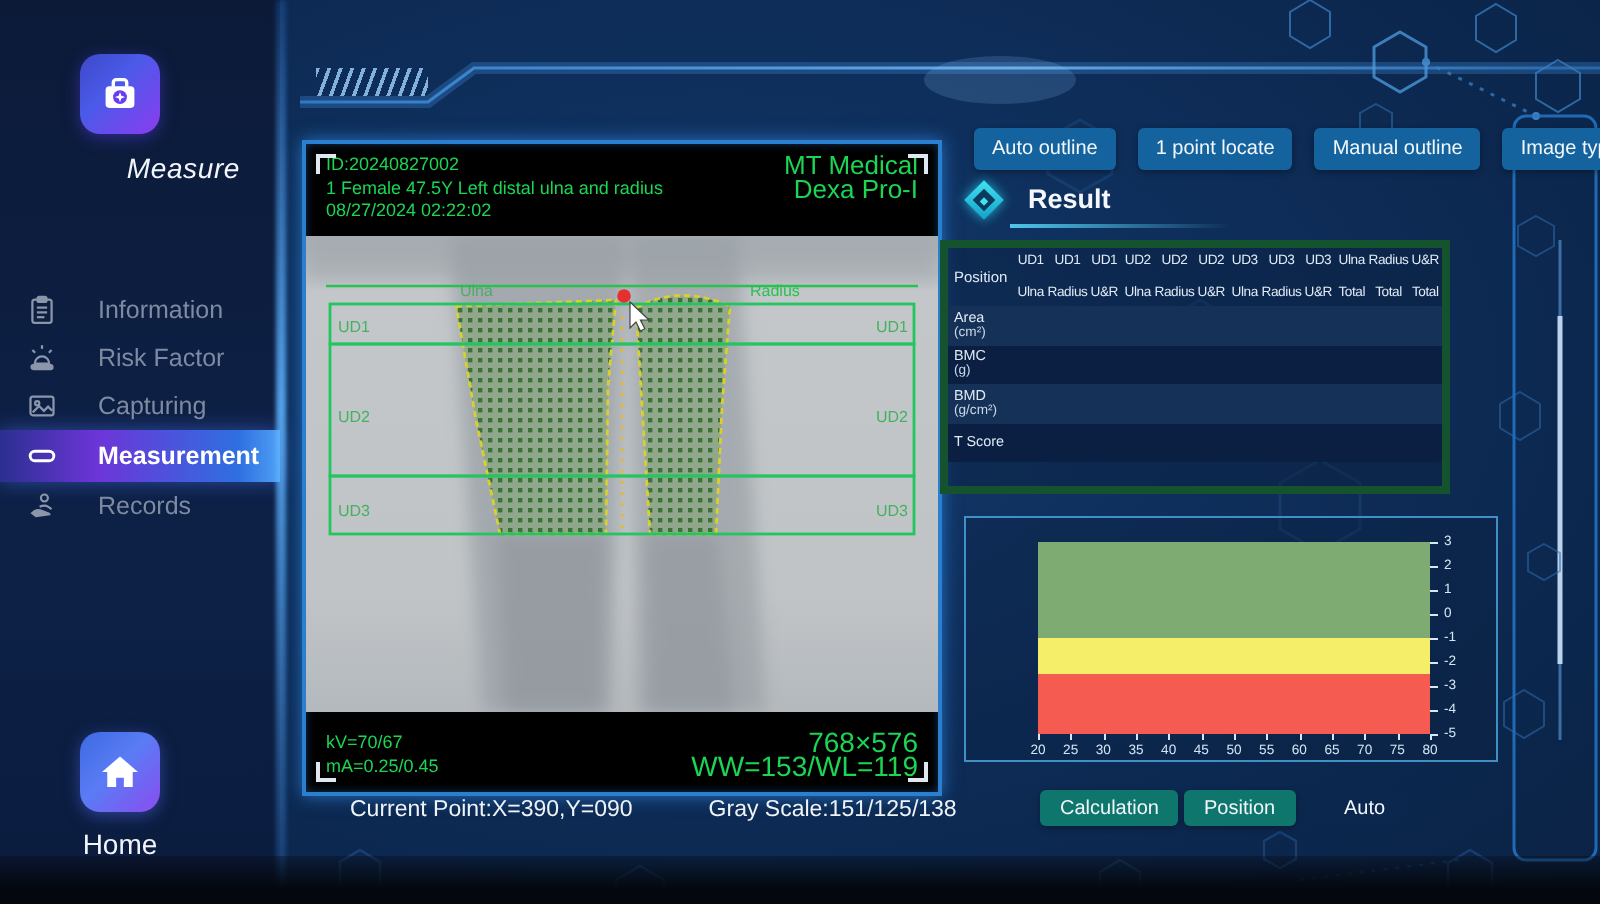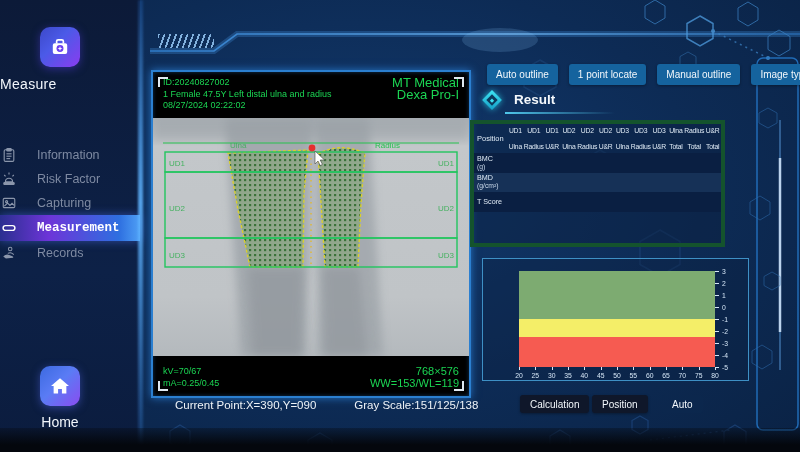--- a/index.html
+++ b/index.html
@@ -13,33 +13,33 @@
   #bg-decor { position:absolute; inset:0; z-index:0; pointer-events:none; }
   .bottom-strip { position:absolute; left:0; right:0; bottom:0; height:24px; z-index:40;
     background:linear-gradient(180deg, rgba(6,10,18,0.35), #04070d 70%); pointer-events:none; }
 
   
   .sidebar { position:absolute; left:0; top:0; width:140px; height:452px; z-index:10;
     background:linear-gradient(180deg,#0c1a38 0%, #0d2147 60%, #0b1c3e 100%); }
   .edge-glow { position:absolute; left:138px; top:0; width:5px; height:452px; z-index:11;
     background:linear-gradient(180deg, rgba(45,120,220,0.25), rgba(96,180,255,0.85) 45%, rgba(45,120,220,0.2));
     filter:blur(1px); }
-  .app-logo-wrap { position:absolute; left:0; top:27px; width:120px; text-align:left; }
+  .app-logo-wrap { position:absolute; left:0; top:27px; width:120px; text-align:right;font-style:italic; }
   .app-logo { width:40px; height:40px; margin:0 auto; border-radius:10px;
     background:linear-gradient(135deg,#3c49c9 0%, #4b5ae8 40%, #8a3cf0 100%);
     box-shadow:0 2px 8px rgba(80,60,220,0.5); display:flex; align-items:center; justify-content:center; }
   .app-name { margin-top:9px; font-size:14px; color:#f2f6fb; letter-spacing:0.3px; }
   .nav { position:absolute; left:0; top:141px; width:140px; }
-  .nav-item { display:flex; align-items:center; height:24px; margin:0 0 0 0; padding-left:0; cursor:pointer; }
+  .nav-item { display:flex; align-items:center; height:24px; margin:0 0 0 0; padding-left:12px; cursor:pointer; }
   .nav-item + .nav-item { margin-top:0; }
   .nav-item .nav-icon { width:17px; height:17px; display:inline-flex; align-items:center; justify-content:center; }
   .nav-item .nav-label { margin-left:20px; font-size:12.5px; color:#7e8aa2; }
   .nav-item.active { background:linear-gradient(90deg,#2b2f90 0%, #6d35d8 35%, #2e6fe0 85%, #4fa0f5 100%);
     height:26px; box-shadow:0 0 10px rgba(80,120,255,0.5); }
-  .nav-item.active .nav-label { color:#ffffff; font-weight:bold;font-family:Liberation Mono, monospace; }
+  .nav-item.active .nav-label { color:#ffffff; font-weight:bold; }
   .nav-item:nth-child(1){ margin-top:2px; }
   .home-wrap { position:absolute; left:0; top:366px; width:120px; text-align:center; }
   .home-logo { width:40px; height:40px; margin:0 auto; border-radius:10px;
     background:linear-gradient(135deg,#3c6ae0 0%, #5a7cf5 45%, #8a4cf0 100%);
     box-shadow:0 2px 8px rgba(80,100,230,0.5); display:flex; align-items:center; justify-content:center; }
   .home-name { margin-top:8px; font-size:14px; color:#f2f6fb; }
 
   
   .hatch { position:absolute; left:158px; top:34px; width:56px; height:14px; z-index:5;
     background:repeating-linear-gradient(110deg, rgba(150,200,245,0.85) 0 1.8px, transparent 1.8px 5.4px); }
@@ -48,21 +48,21 @@
   .img-panel { position:absolute; left:151px; top:70px; width:320px; height:328px; z-index:10;
     background:#000; border:2px solid #2b7fd0; box-shadow:0 0 8px rgba(45,135,225,0.75), inset 0 0 4px rgba(45,135,225,0.4); }
   .corner { position:absolute; width:10px; height:10px; z-index:6; }
   .corner.tl { left:5px; top:5px; border-left:2px solid #dfe8f0; border-top:2px solid #dfe8f0; }
   .corner.tr { right:5px; top:5px; border-right:2px solid #dfe8f0; border-top:2px solid #dfe8f0; }
   .corner.bl { left:5px; bottom:5px; border-left:2px solid #dfe8f0; border-bottom:2px solid #dfe8f0; }
   .corner.br { right:5px; bottom:5px; border-right:2px solid #dfe8f0; border-bottom:2px solid #dfe8f0; }
   .img-info-left { position:absolute; left:10px; top:5px; font-size:9px; line-height:11.5px; color:#1bd553; }
   .img-info-right { position:absolute; right:10px; top:5px; font-size:13px; line-height:11.5px; color:#1bd553; text-align:right; }
   .img-info-bl { position:absolute; left:10px; bottom:7px; font-size:9px; line-height:11.5px; color:#1bd553; }
-  .img-info-br { position:absolute; right:10px; bottom:7px; font-size:11px; line-height:11.5px; color:#1bd553; text-align:right; }
+  .img-info-br { position:absolute; right:10px; bottom:7px; font-size:14px; line-height:11.5px; color:#1bd553; text-align:right; }
   .xray { position:absolute; left:0px; top:46px; width:316px; height:238px; }
 
   .status-bar { position:absolute; left:175px; top:399px; z-index:10; font-size:11.5px; color:#eef3f8; }
   .status-bar span { margin-right:38px; }
 
   
   .toolbar { position:absolute; left:487px; top:64px; z-index:10; display:flex; }
   .tbtn { background:#15639e; color:#f2f7fb; font-size:10px; padding:5px 9px; border-radius:3px;
     margin-right:11px; white-space:nowrap; cursor:pointer; box-shadow:0 1px 3px rgba(0,0,0,0.35);
     font-family:"Liberation Sans", sans-serif; border:none; }
@@ -98,21 +98,21 @@
   .band { position:absolute; left:0; width:100%; }
   .x-label { position:absolute; transform:translateX(-50%); font-size:6.8px; color:#d5e6f6; }
   .x-tick { position:absolute; width:1px; height:3px; background:#d5e6f6; }
   .y-label { position:absolute; transform:translateY(-50%); font-size:6.8px; color:#d5e6f6; }
   .y-tick { position:absolute; width:4px; height:1px; background:#d5e6f6; }
 
   
   .action-btn { position:absolute; z-index:10; top:395px; height:18px; display:flex; align-items:center;
     justify-content:center; font-size:10px; color:#f2f7fb; border-radius:3px; cursor:pointer;
     padding:0 10px; white-space:nowrap; border:none; font-family:"Liberation Sans", sans-serif; }
-  .filled { background:#0f172a; box-shadow:0 1px 3px rgba(0,0,0,0.35); }
+  .filled { background:#0f766e; box-shadow:0 1px 3px rgba(0,0,0,0.35); }
   .ghost { background:rgba(13,40,78,0.55); }
   #btn-calculation { left:520px; }
   #btn-recapture { left:592px; }
   #btn-next { left:662px; }
 </style>
 </head>
 <body>
 
 <svg id="bg-decor" width="800" height="452" viewBox="0 0 800 452">
   <defs>
@@ -397,20 +397,23 @@
           <span>Radius</span>
           <span>Total</span>
         </div>
         <div class="col-cell">
           <span>U&amp;R</span>
           <span>Total</span>
         </div>
       </div>
   </div>
   <div id="tbody">
+      <div class="trow shade-a">
+        <div class="rlabel">Area<span class="sub">(cm²)</span></div>
+      </div>
       <div class="trow shade-b">
         <div class="rlabel">BMC<span class="sub">(g)</span></div>
       </div>
       <div class="trow shade-a">
         <div class="rlabel">BMD<span class="sub">(g/cm²)</span></div>
       </div>
       <div class="trow shade-b">
         <div class="rlabel">T Score</div>
       </div>
     </div>

